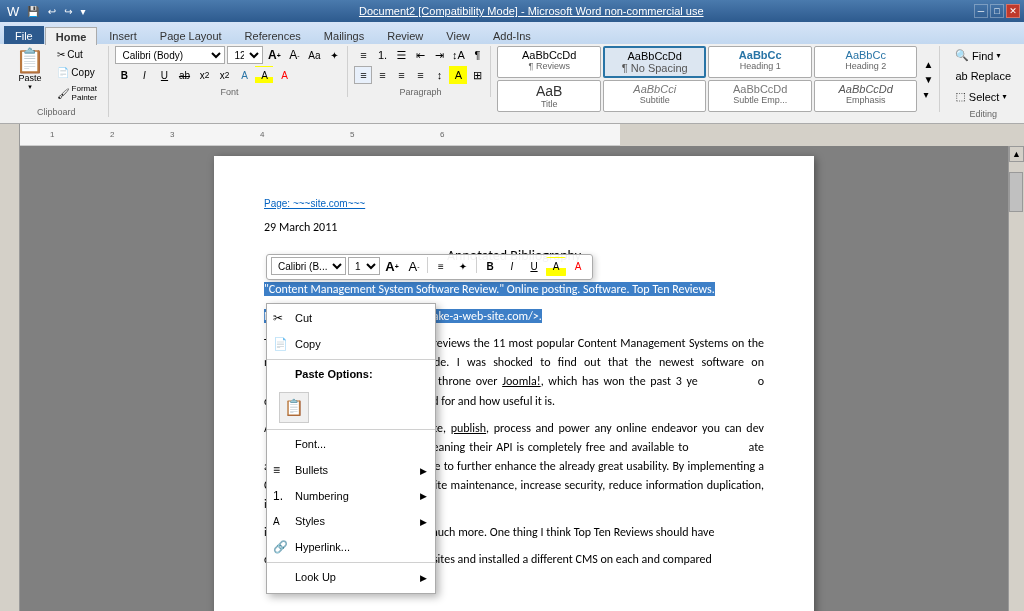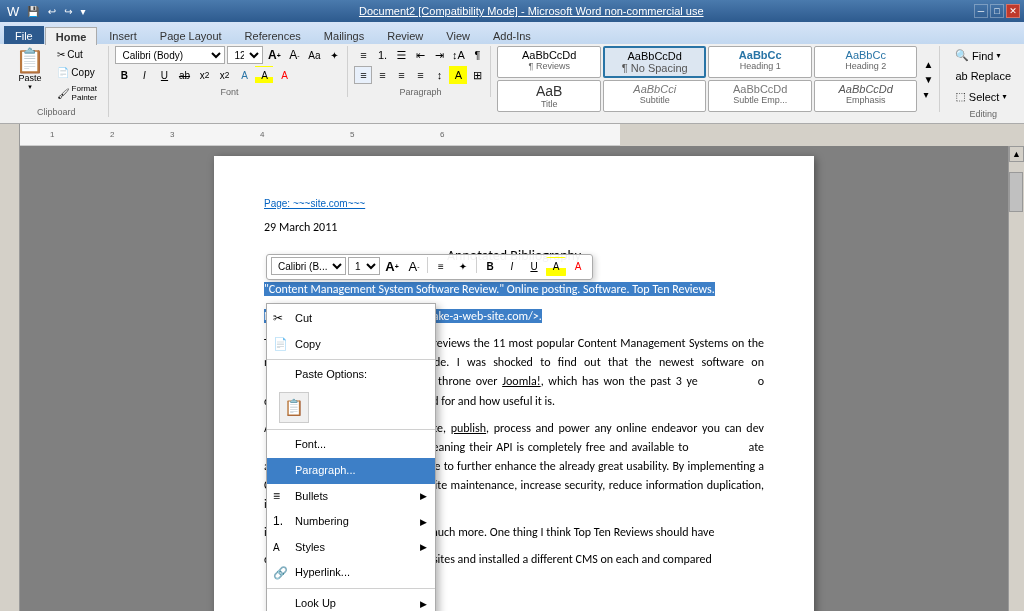--- a/index.html
+++ b/index.html
@@ -358,31 +358,28 @@
           <div class="menu-item">
             <span class="menu-icon">✂</span>
             <span>Cut</span>
           </div>
           <div class="menu-item">
             <span class="menu-icon">📄</span>
             <span>Copy</span>
           </div>
           <div class="menu-separator"></div>
           <div class="menu-item">
-            <span style="font-weight:400;">Paste Options:</span>
+            <span style="font-weight:700;">Paste Options:</span>
           </div>
           <div class="menu-item" style="padding-left:12px;">
             <span style="font-size:16px; border:1px solid #ccc; padding:2px 4px; margin-right:3px; background:#f0f0f0;">📋</span>
           </div>
           <div class="menu-separator"></div>
           <div class="menu-item">
             <span>Font...</span>
-          </div>
-          <div class="menu-item highlighted">
-            <span>Paragraph...</span>
           </div>
           <div class="menu-item">
             <span class="menu-icon">≡</span>
             <span>Bullets</span>
             <span class="menu-arrow">▶</span>
           </div>
           <div class="menu-item">
             <span class="menu-icon">1.</span>
             <span>Numbering</span>
             <span class="menu-arrow">▶</span>

